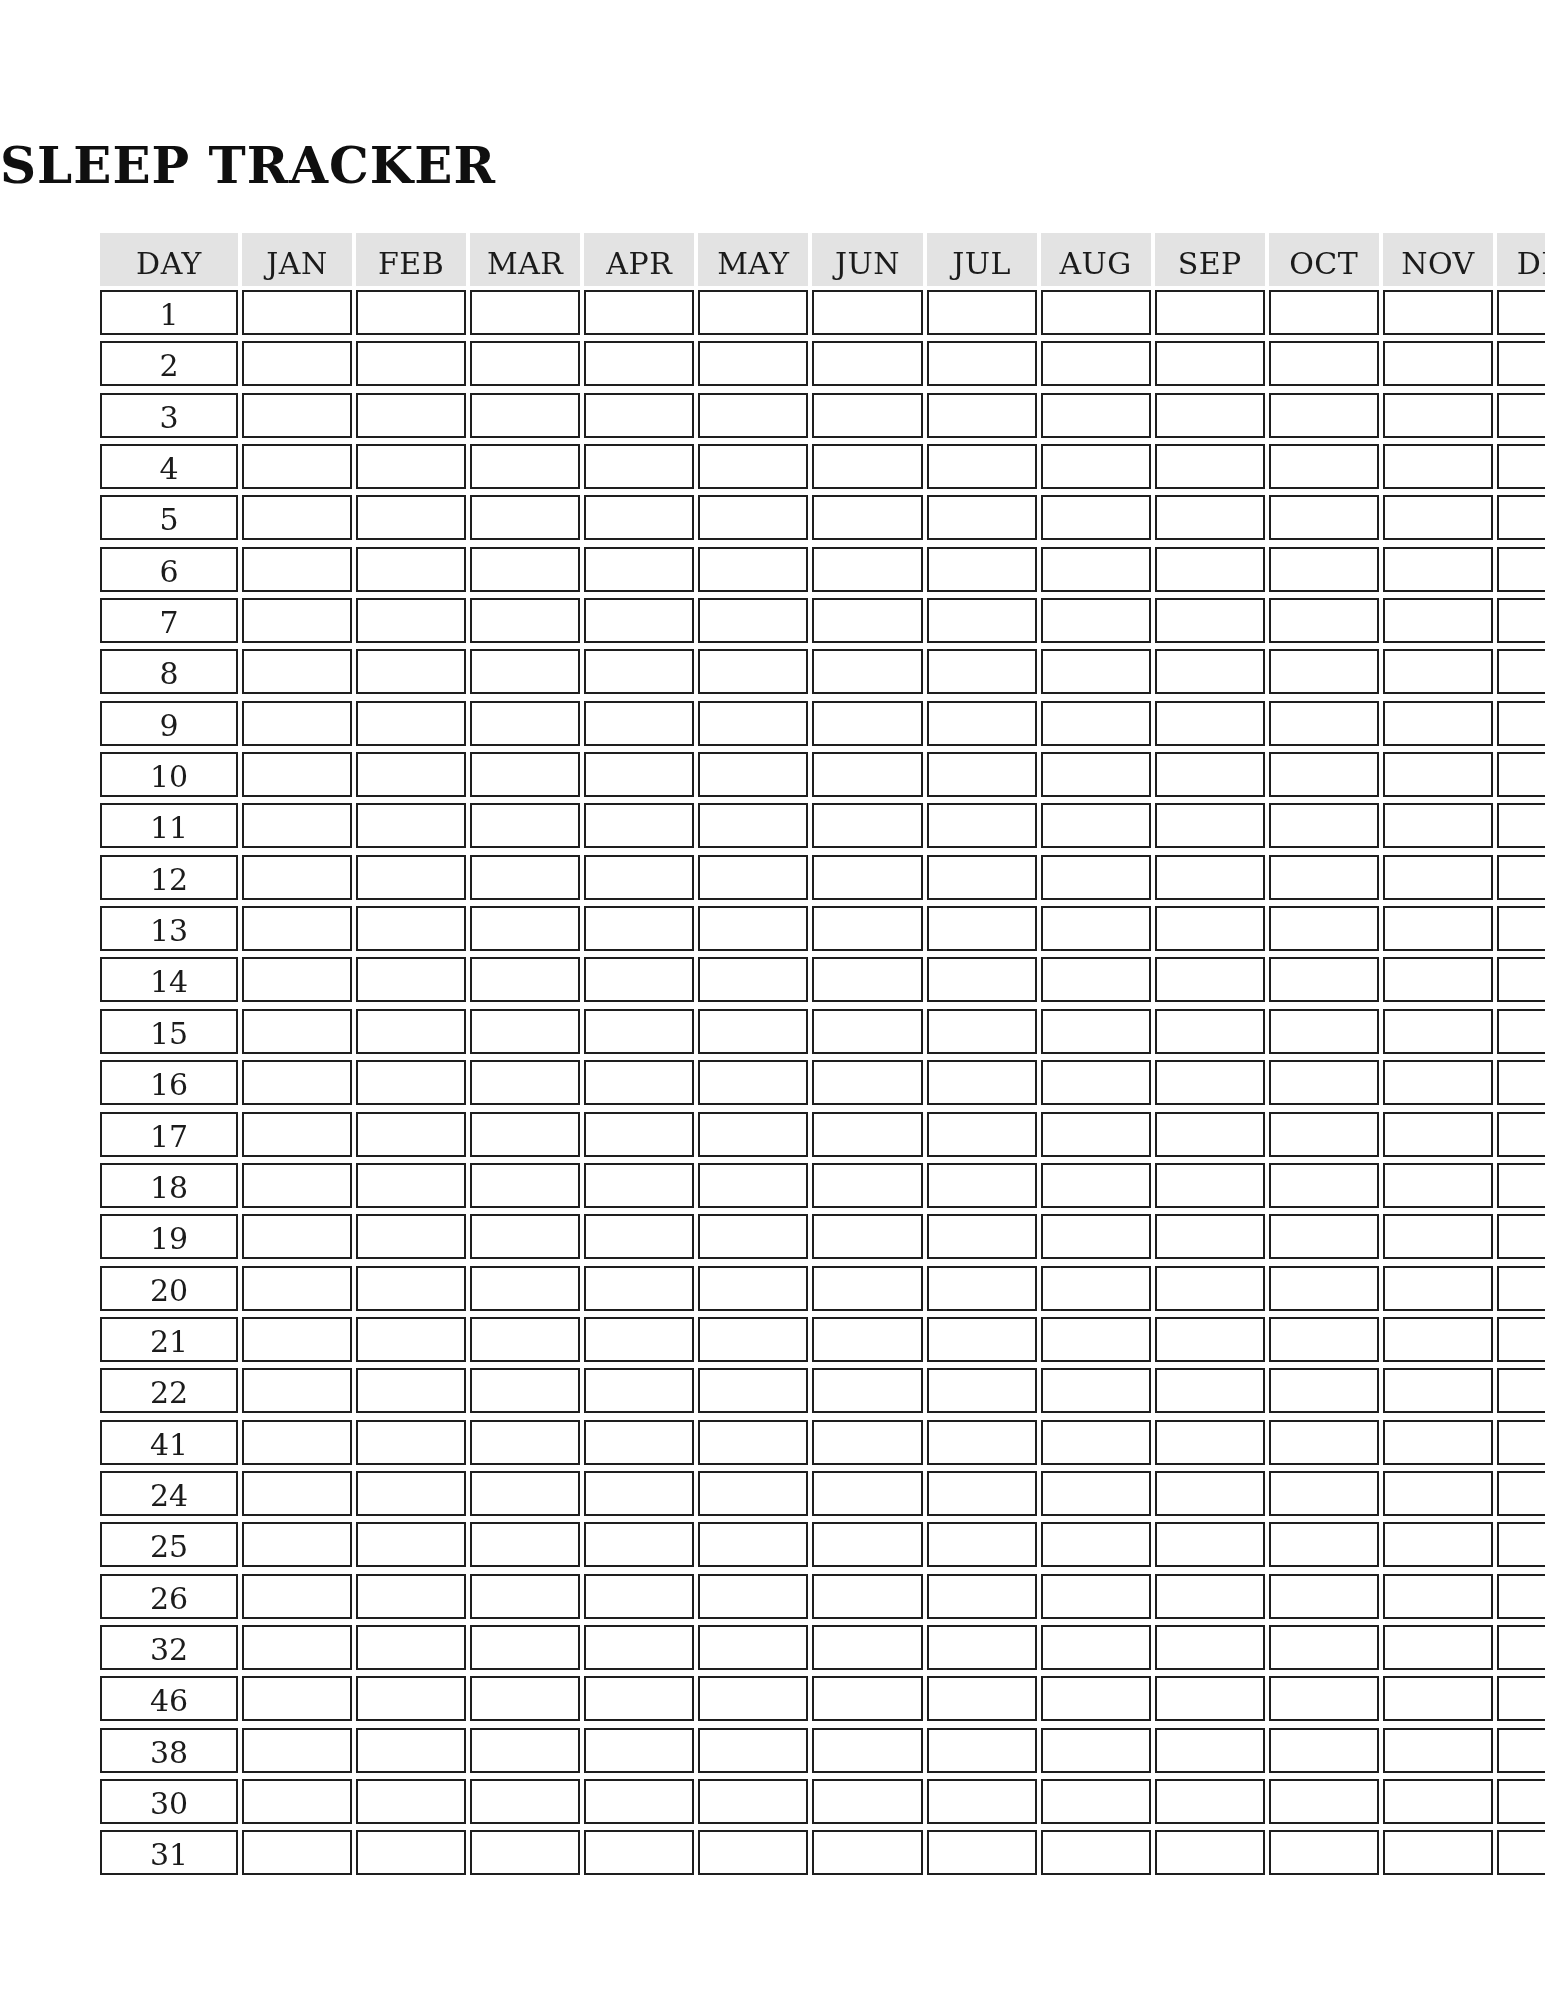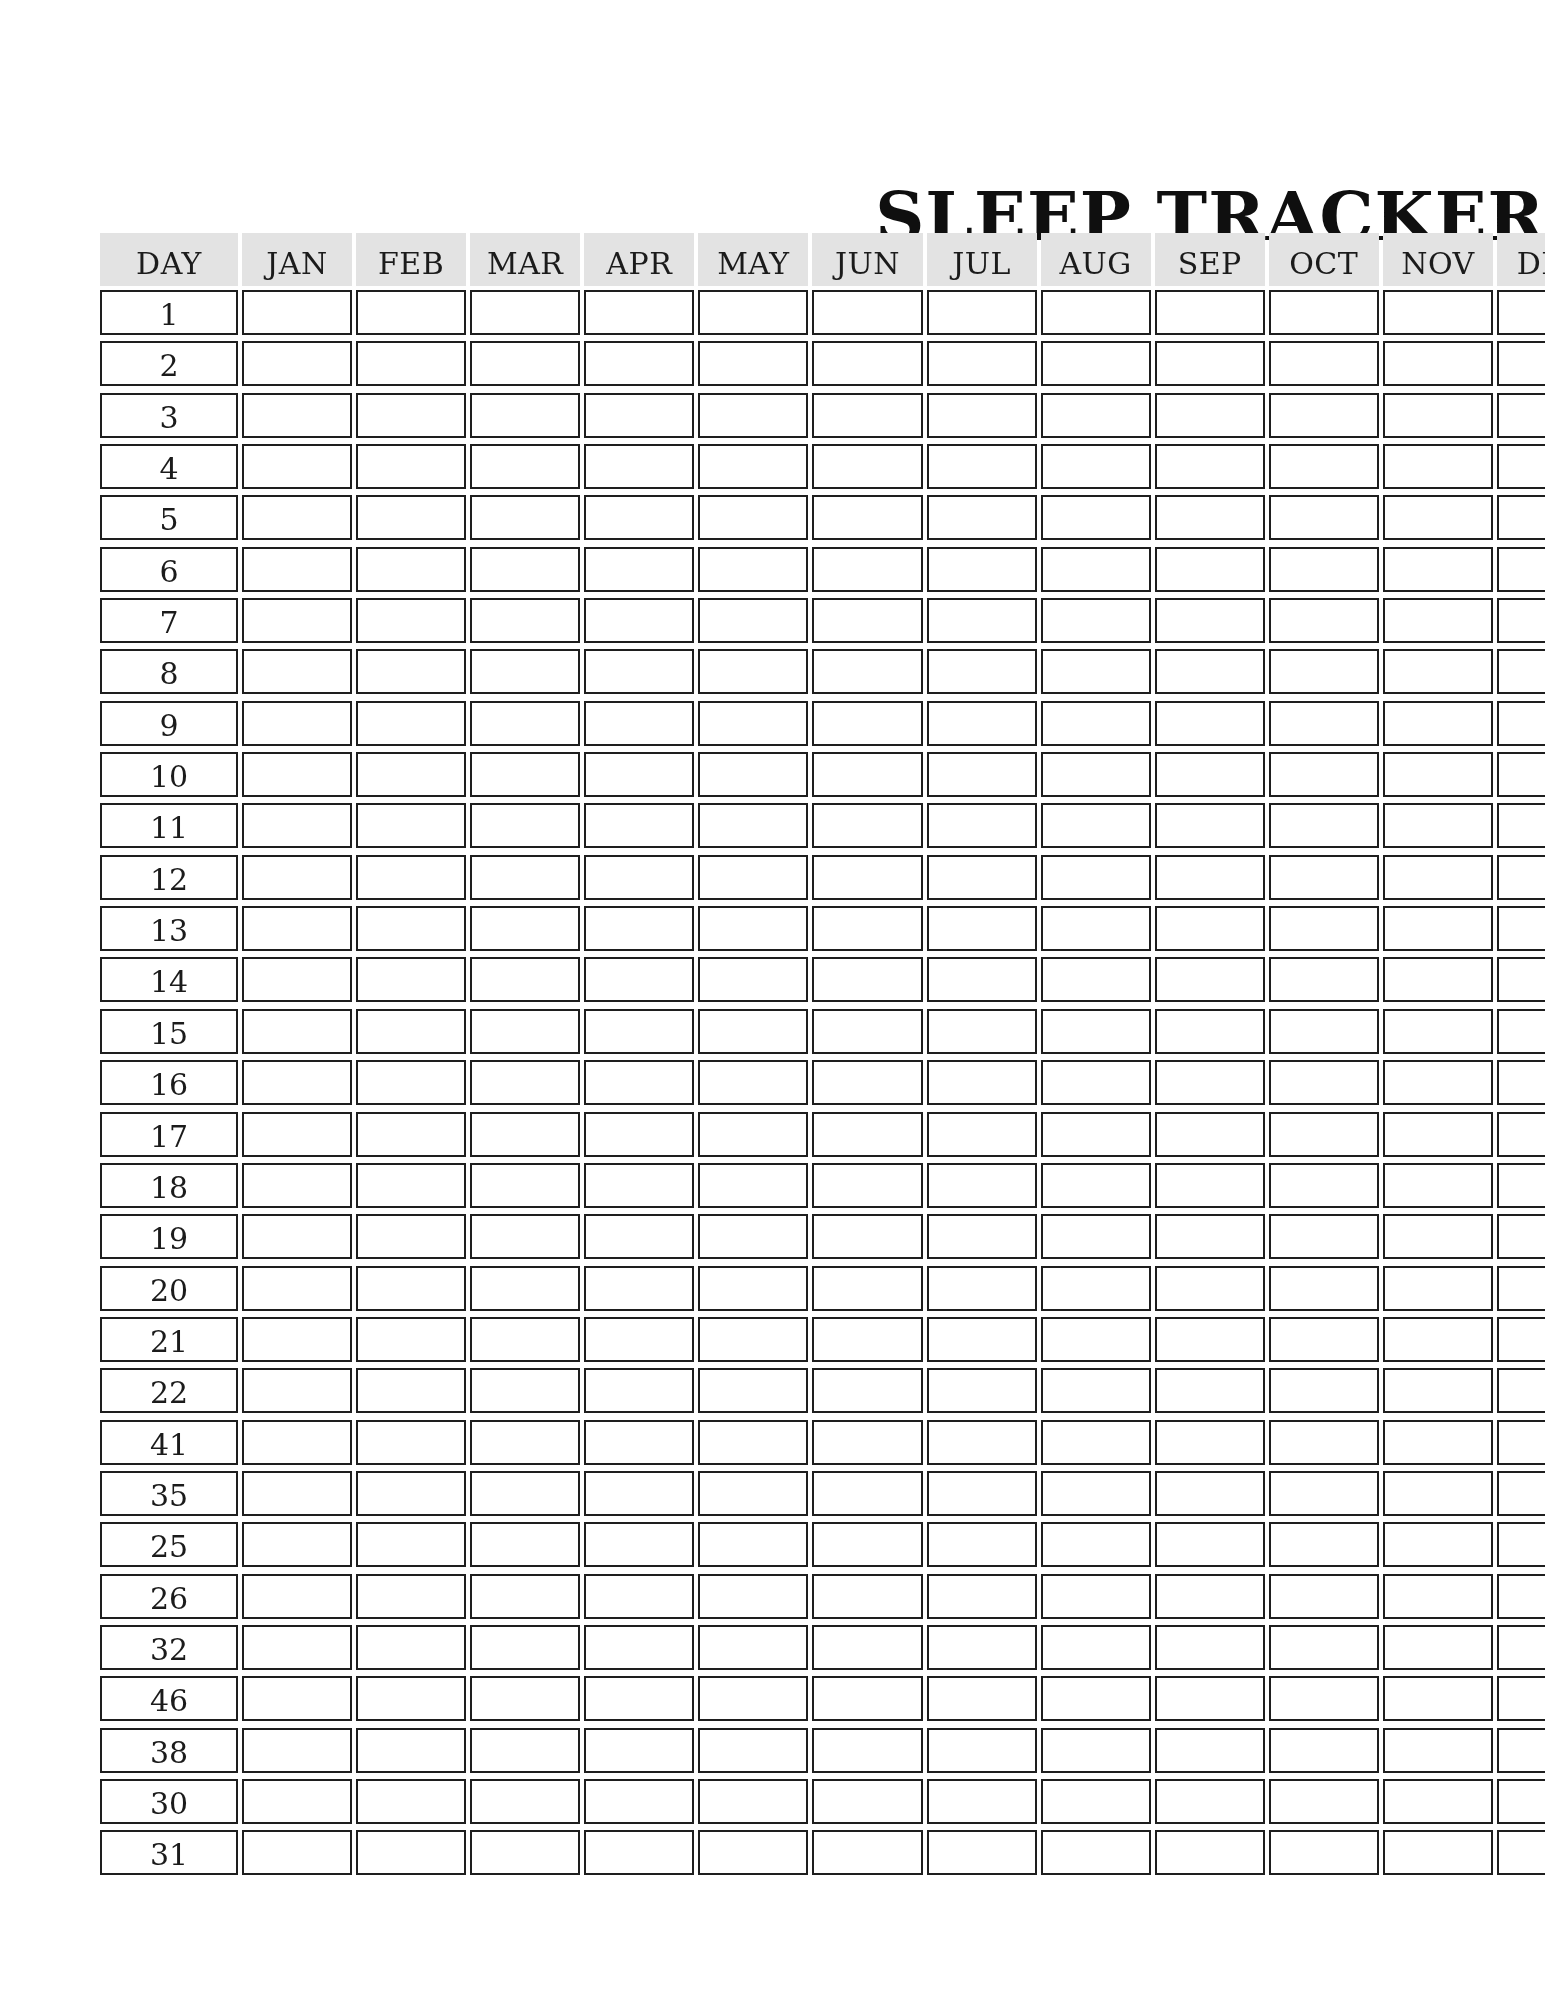--- a/index.html
+++ b/index.html
@@ -11,25 +11,25 @@
     height: 2000px;
     position: relative;
     background: #ffffff;
     font-family: "DejaVu Serif", "Liberation Serif", serif;
     color: #1b1b1b;
     overflow: hidden;
   }
 
   .title {
     position: absolute;
-    top: 136px;
+    top: 107px;
     left: 0;
     width: 100%;
-    text-align: right;
-    font-size: 68px;
+    text-align: left;
+    font-size: 50px;
     font-weight: bold;
     letter-spacing: 1px;
     line-height: 1;
     color: #0f0f0f;
     white-space: nowrap;
   }
 
   .tracker {
     position: absolute;
     left: 100px;
@@ -393,21 +393,21 @@
       <div class="cell"></div>
       <div class="cell"></div>
       <div class="cell"></div>
       <div class="cell"></div>
       <div class="cell"></div>
       <div class="cell"></div>
       <div class="cell"></div>
       <div class="cell"></div>
       <div class="cell"></div>
       <div class="cell"></div>
-      <div class="cell day-cell">35</div>
+      <div class="cell day-cell">24</div>
       <div class="cell"></div>
       <div class="cell"></div>
       <div class="cell"></div>
       <div class="cell"></div>
       <div class="cell"></div>
       <div class="cell"></div>
       <div class="cell"></div>
       <div class="cell"></div>
       <div class="cell"></div>
       <div class="cell"></div>

